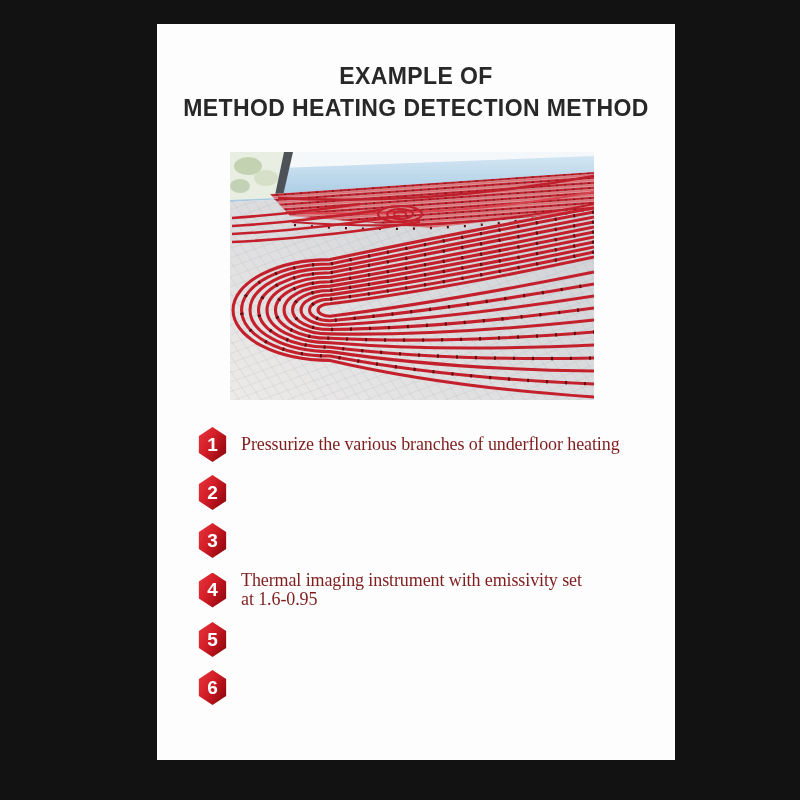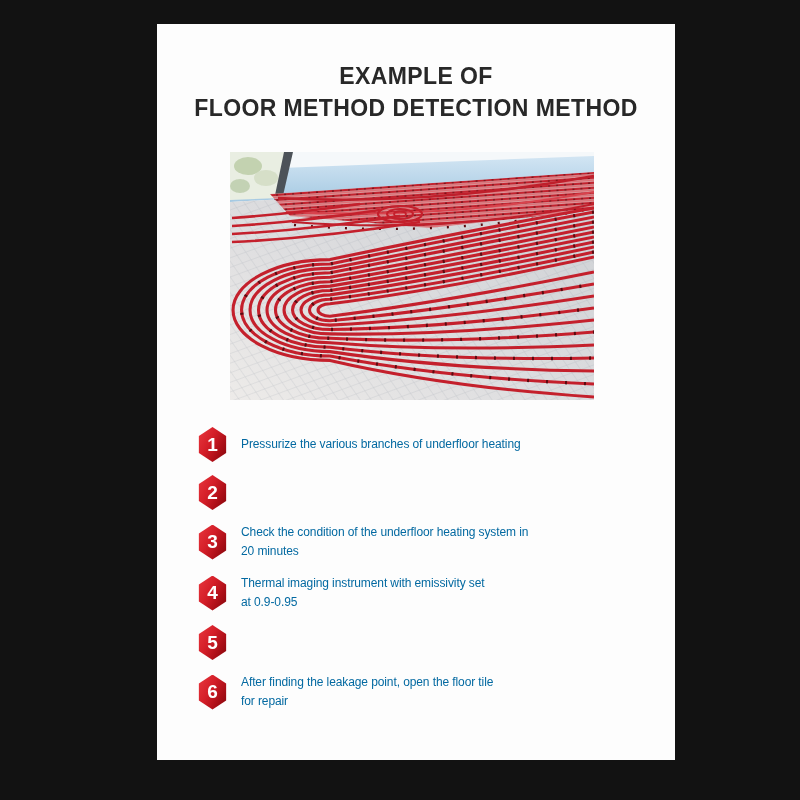--- a/index.html
+++ b/index.html
@@ -51,35 +51,36 @@
     flex:0 0 auto;
     width:31px;height:35px;
     clip-path:polygon(50% 0%,94% 26%,94% 74%,50% 100%,6% 74%,6% 26%);
     background:linear-gradient(118deg,#ea3a40 0%,#d41e28 42%,#a90e16 72%,#7d060c 100%);
     display:flex;align-items:center;justify-content:center;
     color:#ffffff;
     font-weight:700;
     font-size:19px;
   }
   .step-text{
-    font-size:12px;
+    font-size:18px;
     line-height:19px;
-    color:#0369a1;
+    color:#7f1d1d;
     white-space:pre-line;
     letter-spacing:-0.1px;
+    font-family:Liberation Serif, serif;
   }
 </style>
 </head>
 <body>
 
 <div class="card">
 
   <div class="title-block">
     <div class="title-line">EXAMPLE OF</div>
-    <div class="title-line">FLOOR METHOD DETECTION METHOD</div>
+    <div class="title-line">METHOD HEATING DETECTION METHOD</div>
   </div>
 
   <div class="photo">
     <svg viewBox="0 0 364 248" xmlns="http://www.w3.org/2000/svg">
       <defs>
         <linearGradient id="wallGrad" x1="0" y1="0" x2="0" y2="1">
           <stop offset="0" stop-color="#d2e5f3"></stop>
           <stop offset="1" stop-color="#a5c9e2"></stop>
         </linearGradient>
         <linearGradient id="floorGrad" x1="1" y1="0" x2="0" y2="1">
@@ -187,40 +188,36 @@
     <div class="step-row">
       <div class="badge">
         <span>2</span>
       </div>
     </div>
 
     <div class="step-row">
       <div class="badge">
         <span>3</span>
       </div>
-      <div class="step-text">Check the condition of the underfloor heating system in
-20 minutes</div>
     </div>
 
     <div class="step-row">
       <div class="badge">
         <span>4</span>
       </div>
       <div class="step-text">Thermal imaging instrument with emissivity set
-at 0.9-0.95</div>
+at 1.6-0.95</div>
     </div>
 
     <div class="step-row">
       <div class="badge">
         <span>5</span>
       </div>
     </div>
 
     <div class="step-row">
       <div class="badge">
         <span>6</span>
       </div>
-      <div class="step-text">After finding the leakage point, open the floor tile
-for repair</div>
     </div>
 
   </div>
 </div>
 
 </body></html>

